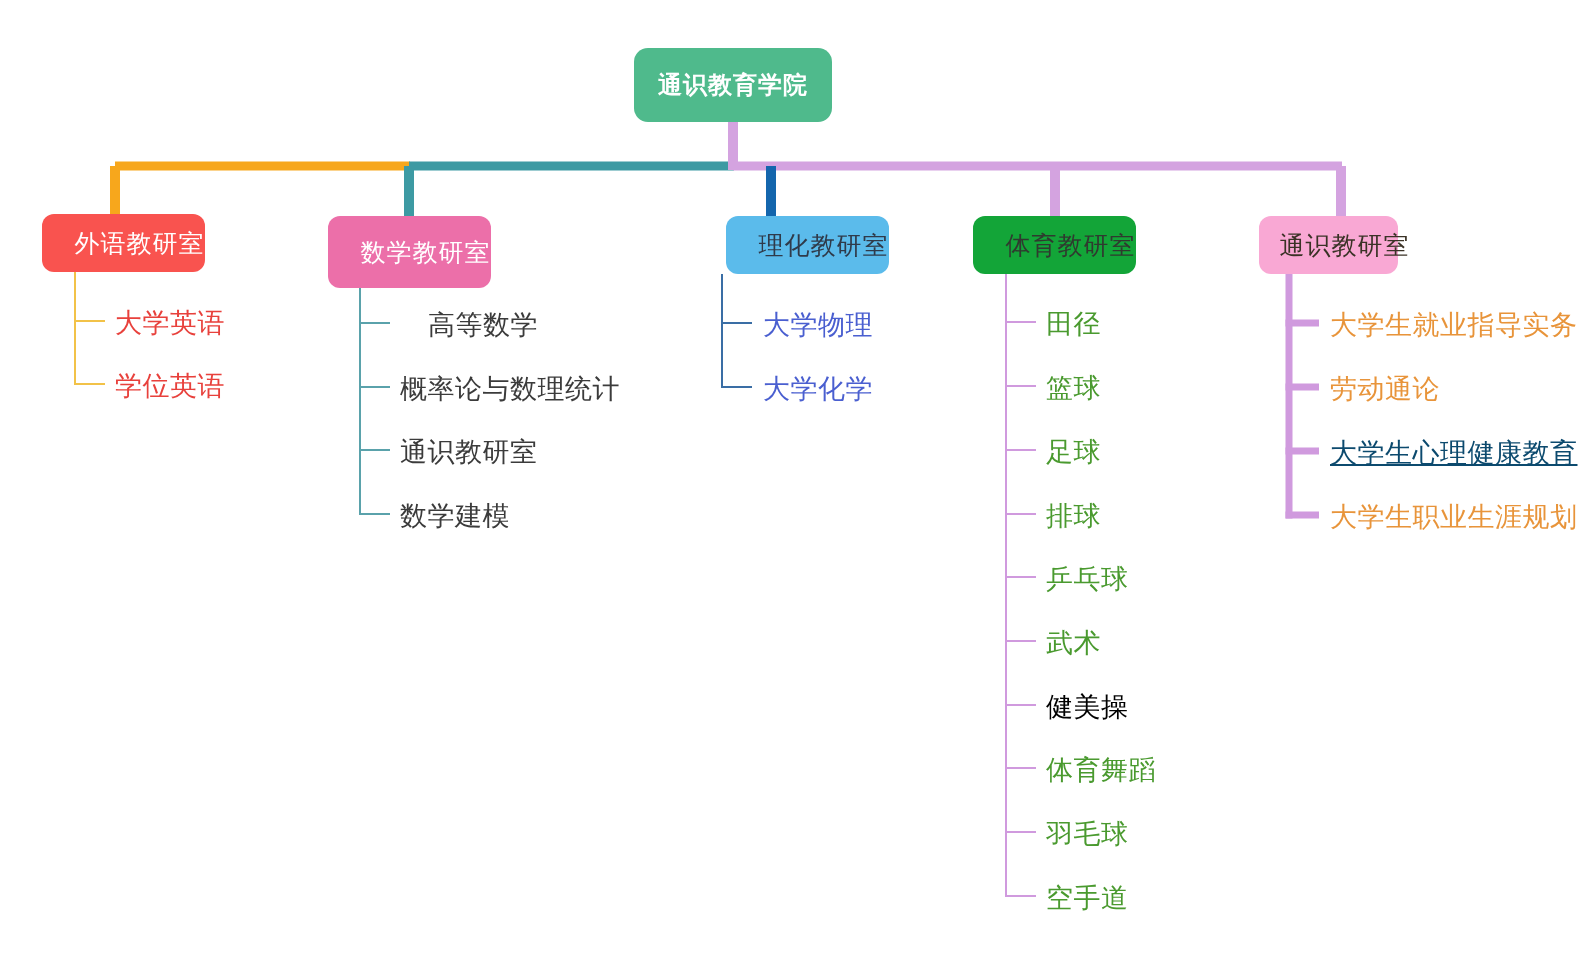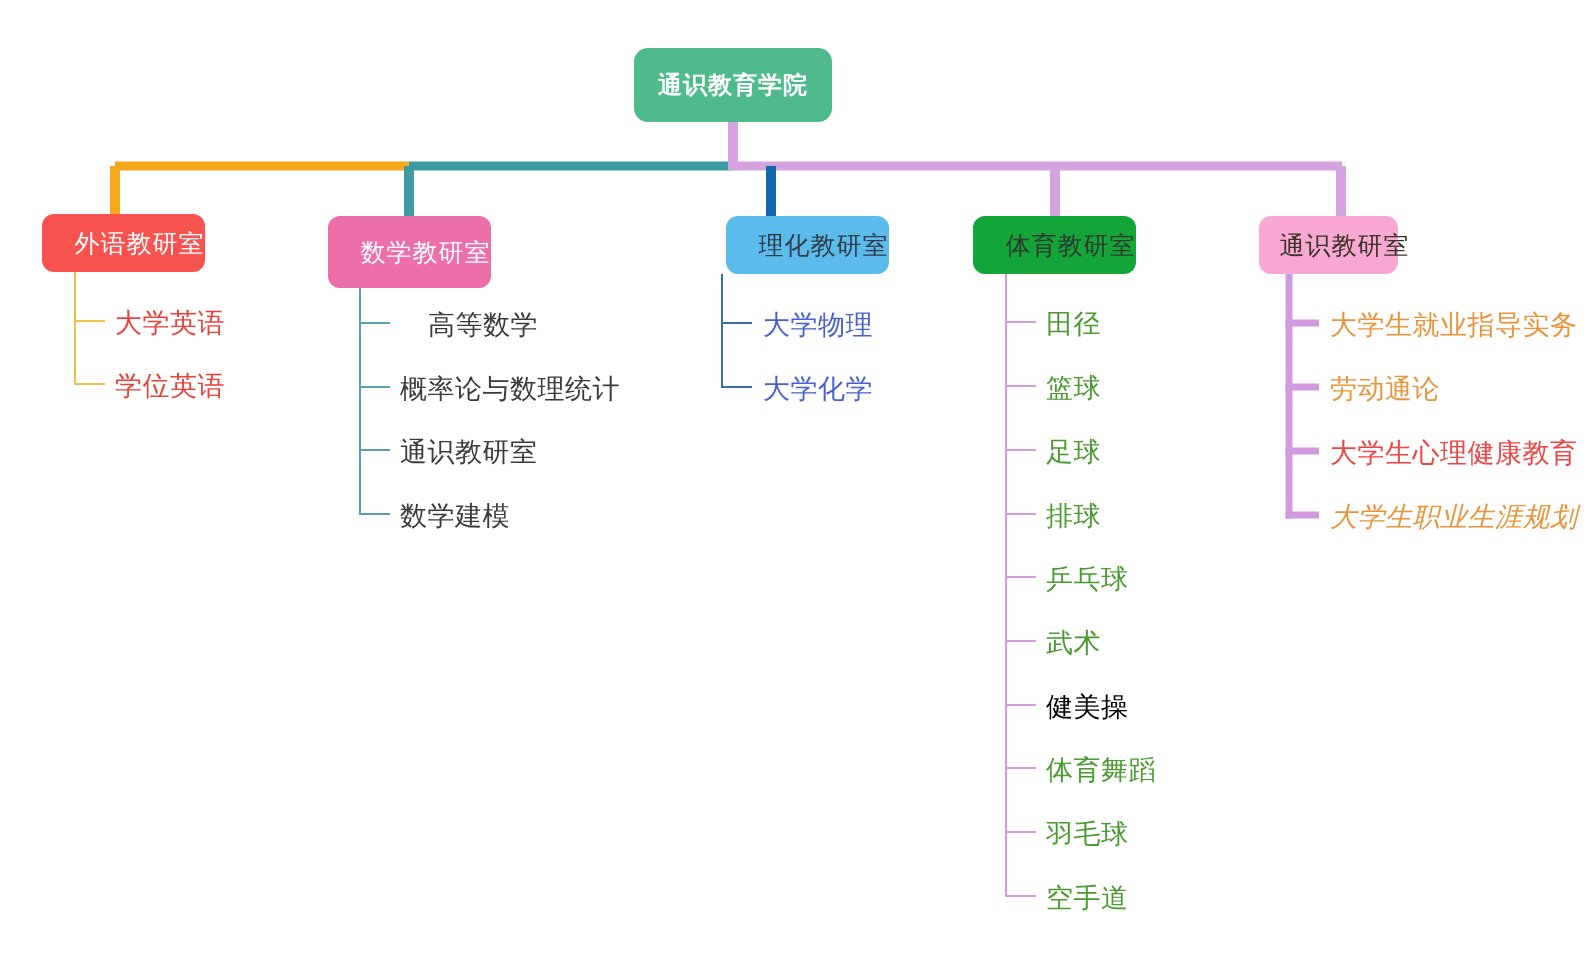--- a/index.html
+++ b/index.html
@@ -129,16 +129,16 @@
       <div class="leaf" style="left: 1046px; top: 630px; color: rgb(74, 154, 47);"><span>武术</span></div>
       <div class="leaf" style="left: 1046px; top: 694px; color: #000000;"><span>健美操</span></div>
       <div class="leaf" style="left: 1046px; top: 757px; color: rgb(74, 154, 47);"><span>体育舞蹈</span></div>
       <div class="leaf" style="left: 1046px; top: 821px; color: rgb(74, 154, 47);"><span>羽毛球</span></div>
       <div class="leaf" style="left: 1046px; top: 885px; color: rgb(74, 154, 47);"><span>空手道</span></div>
       <div class="node node-branch" style="left: 1259px; top: 216px; width: 139px; height: 58px; background: #f9a8d4; color: rgb(58, 50, 38);">
         <span>通识教研室</span>
       </div>
       <div class="leaf" style="left: 1330px; top: 312px; color: rgb(232, 148, 58);"><span>大学生就业指导实务</span></div>
       <div class="leaf" style="left: 1330px; top: 376px; color: rgb(232, 148, 58);"><span>劳动通论</span></div>
-      <div class="leaf" style="left: 1330px; top: 440px; color: #ef4444;"><span>大学生心理健康教育</span></div>
-      <div class="leaf" style="left: 1330px; top: 504px; color: rgb(232, 148, 58); font-style: italic;"><span>大学生职业生涯规划</span></div>
+      <div class="leaf" style="left: 1330px; top: 440px; color: #0c4a6e; text-decoration: underline;"><span>大学生心理健康教育</span></div>
+      <div class="leaf" style="left: 1330px; top: 504px; color: rgb(232, 148, 58);"><span>大学生职业生涯规划</span></div>
     </div>
 </div>
 
 </body></html>

